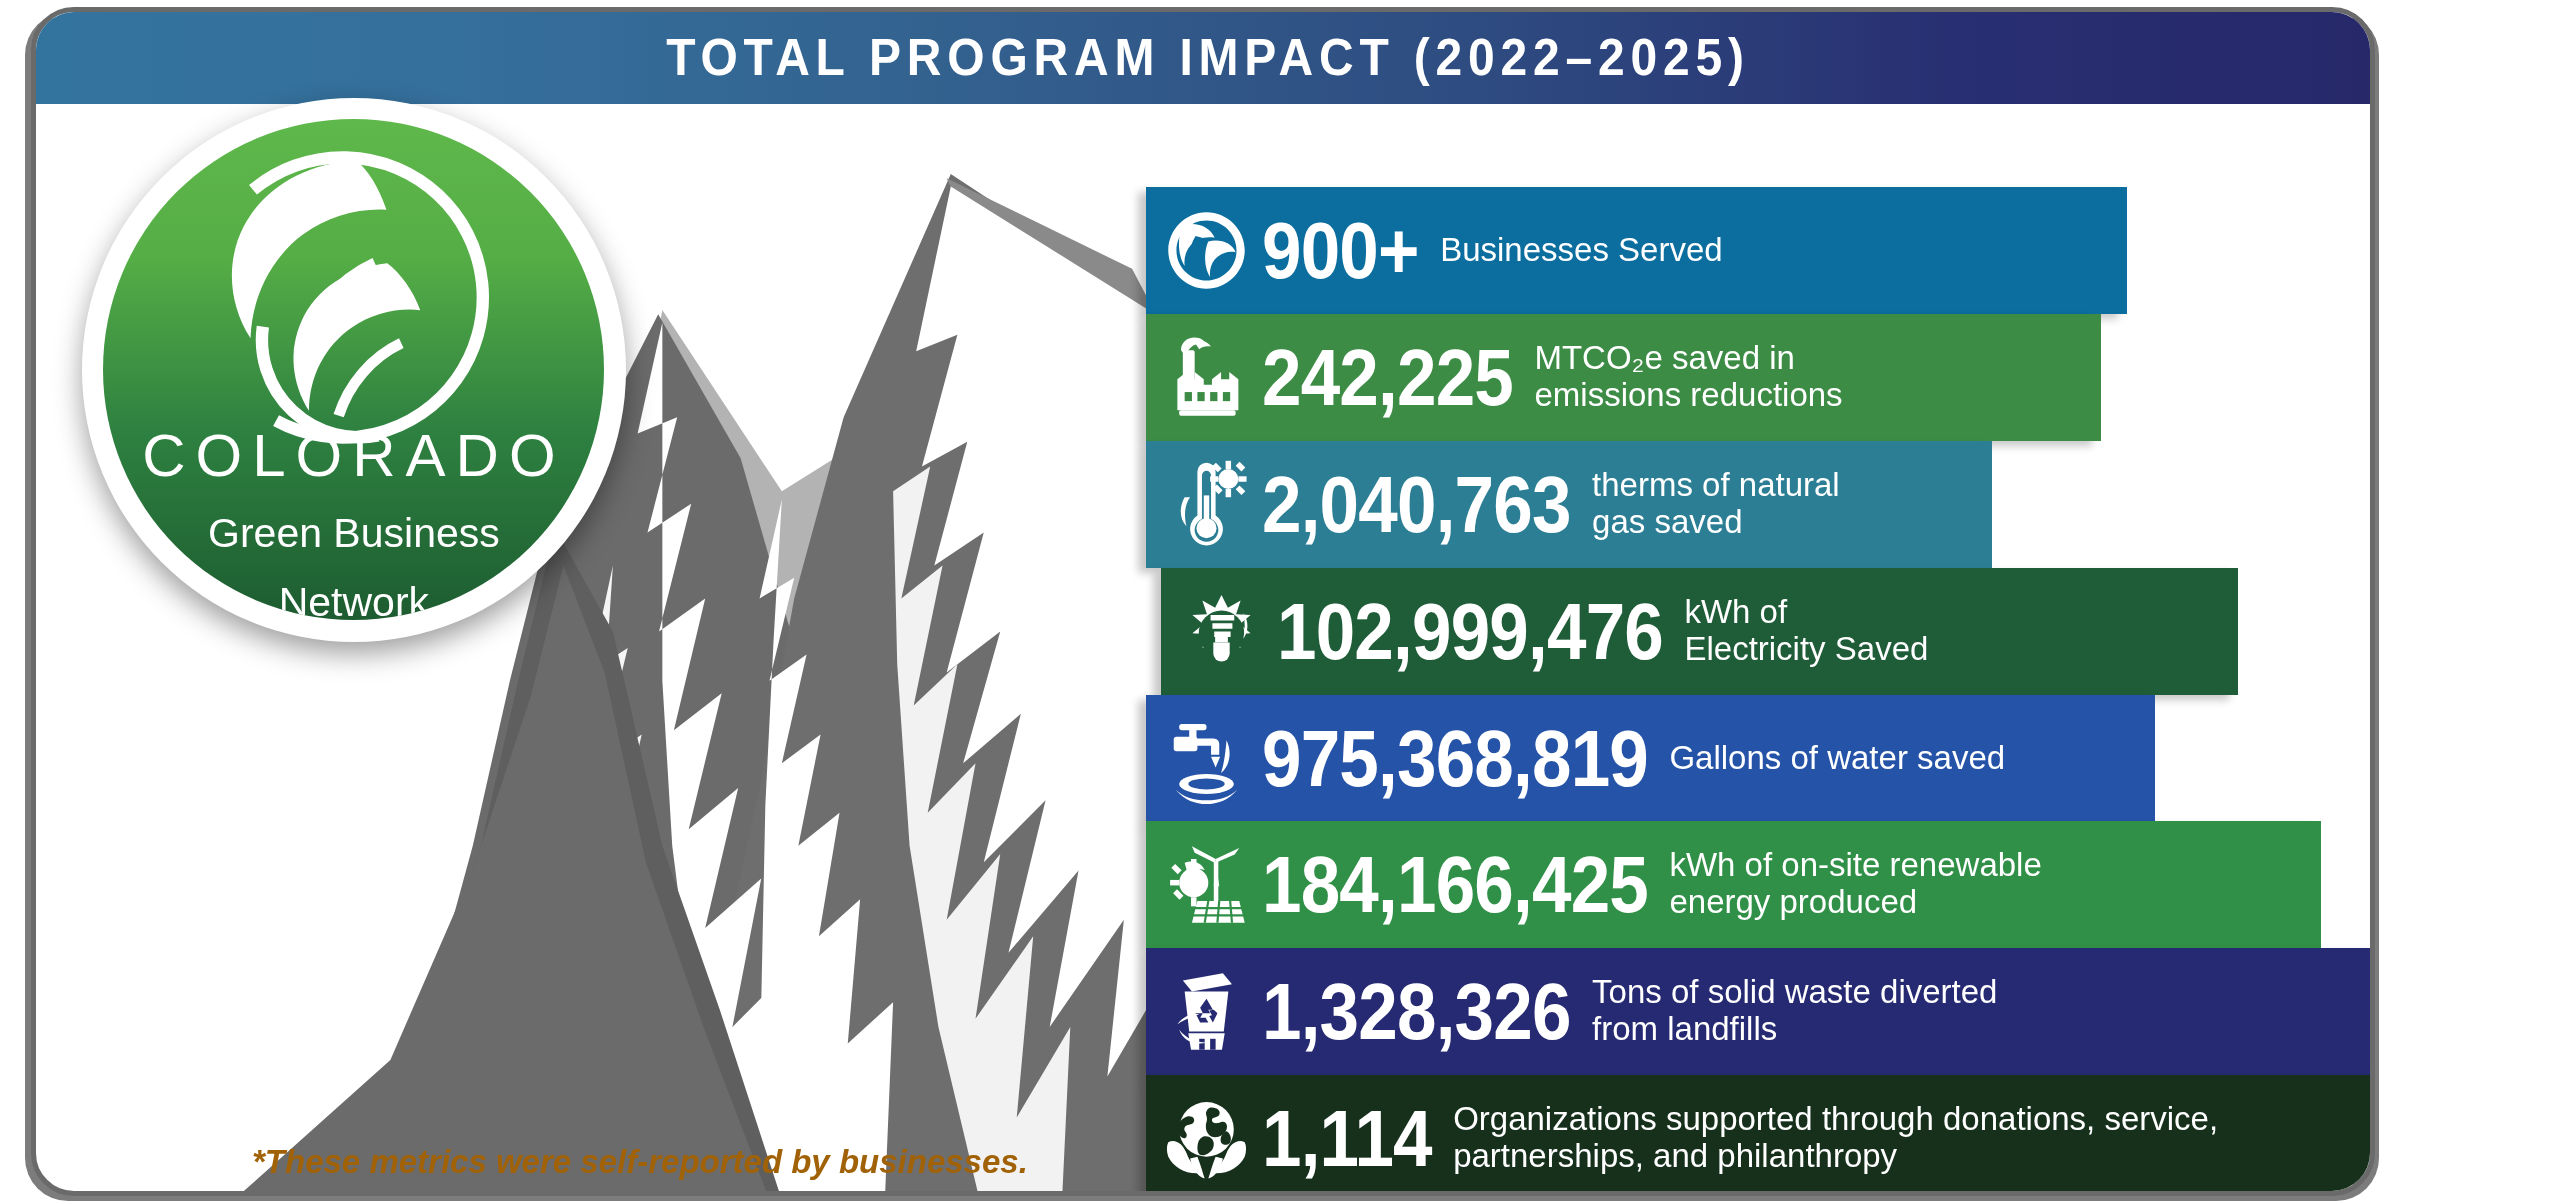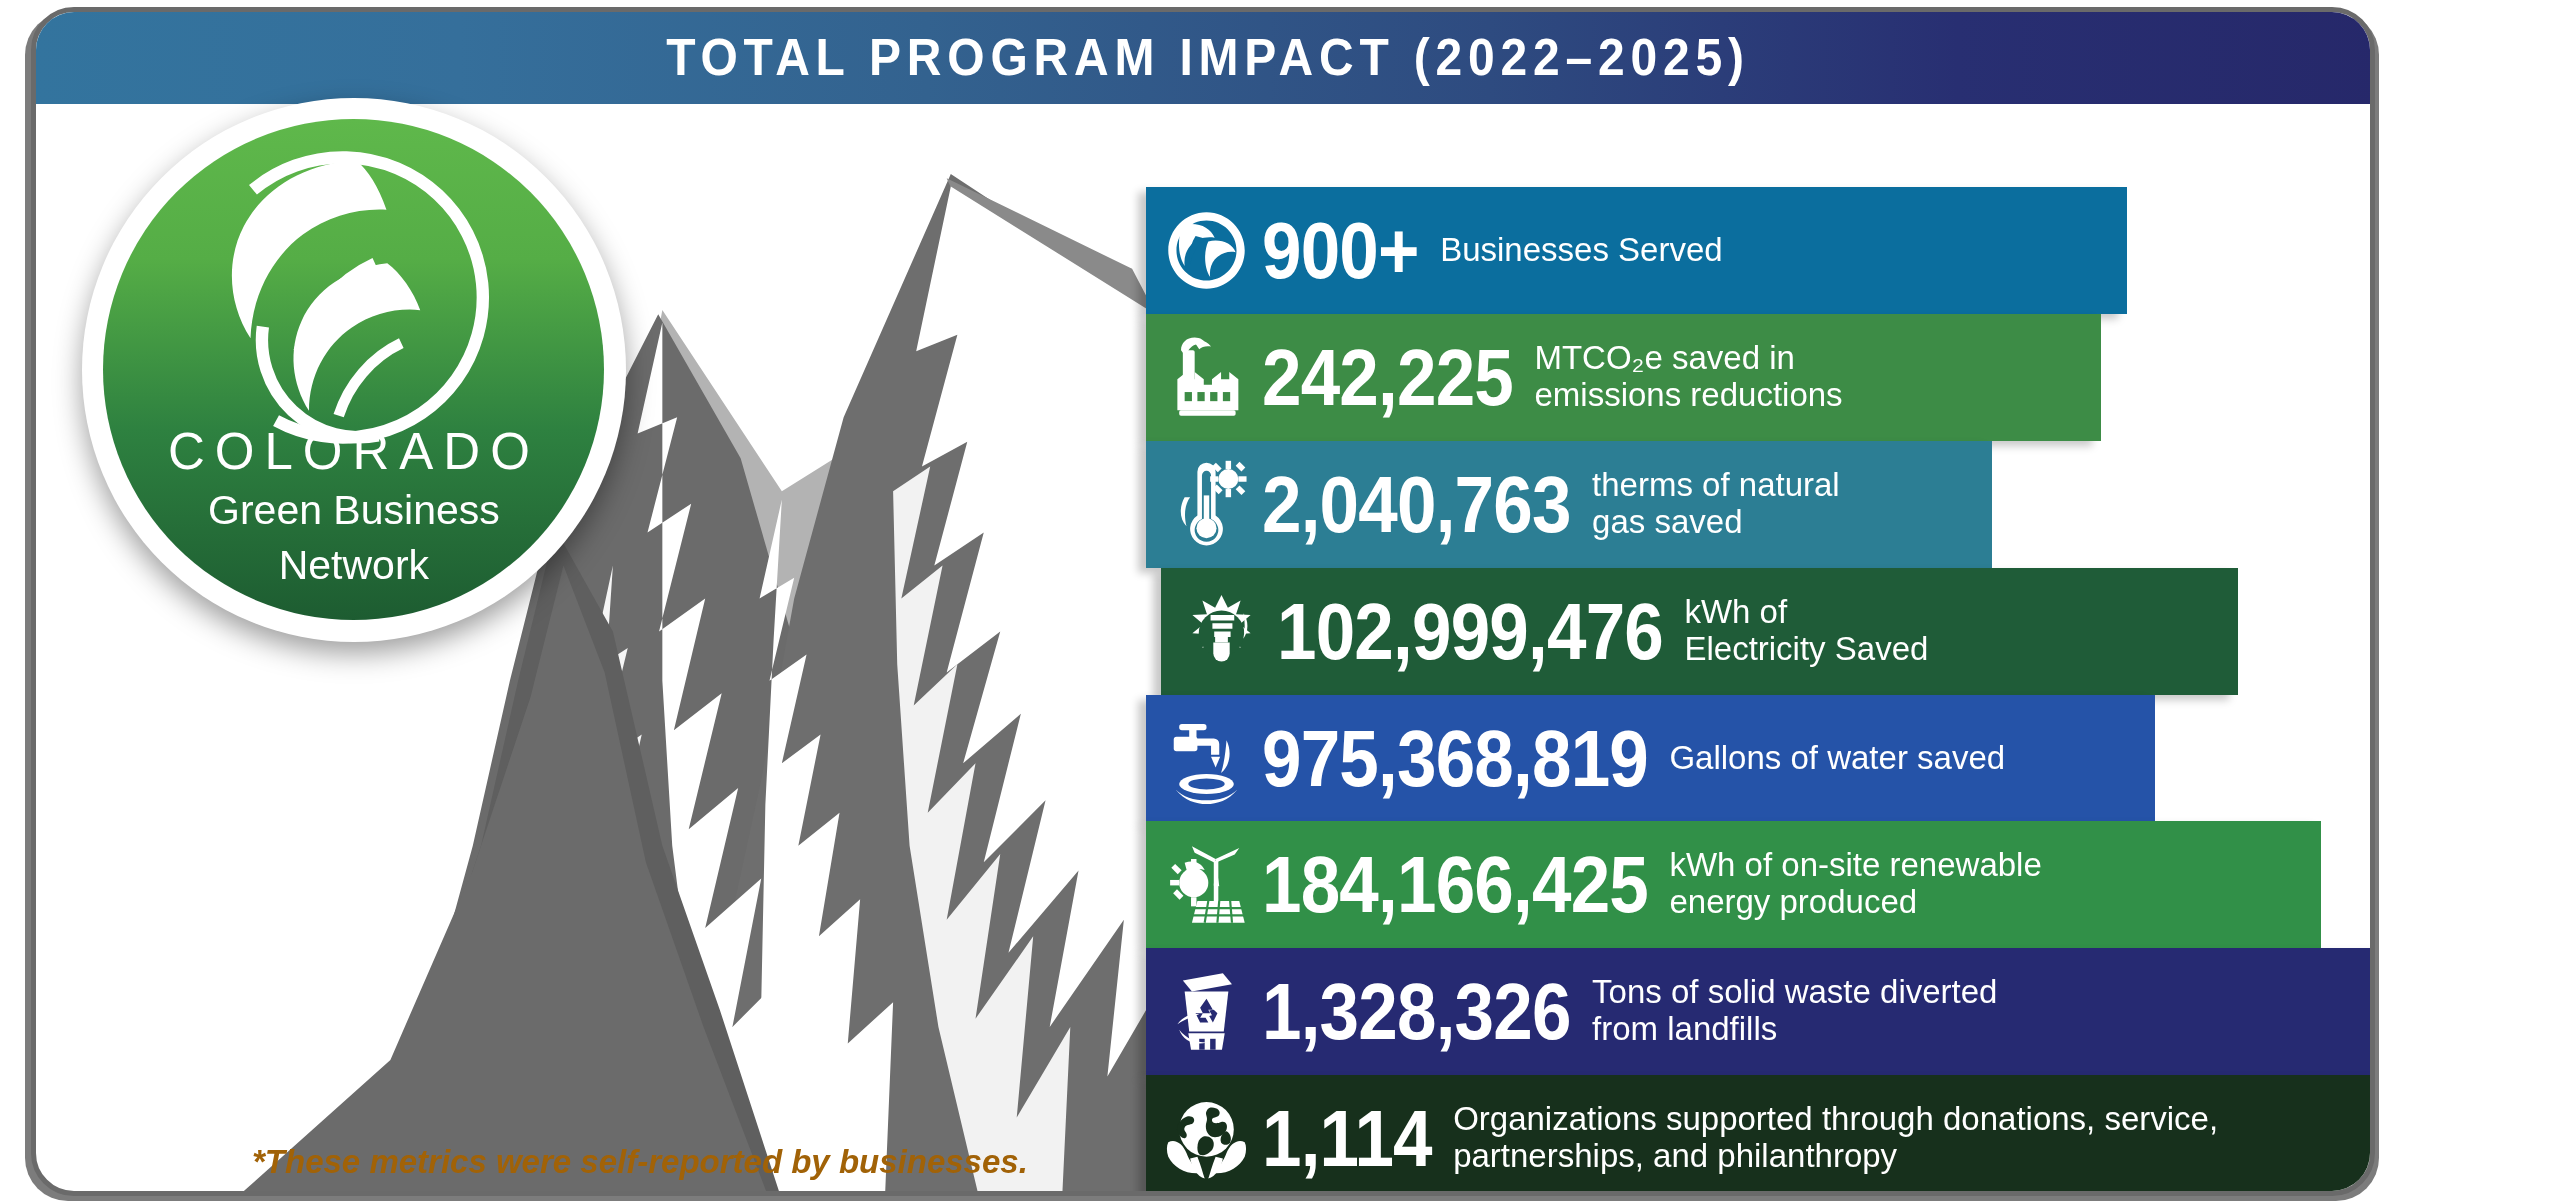--- a/index.html
+++ b/index.html
@@ -41,22 +41,22 @@
     position:absolute;inset:0;border-radius:50%;
     background:#ffffff;
     box-shadow:0 11.5px 28px rgba(0,0,0,.38);
   }
   .logo-disc{
     position:absolute;left:21.4px;top:21.4px;width:501px;height:501px;border-radius:50%;
     background:linear-gradient(180deg,#5fb84b 0%,#55ad46 28%,#2e8140 62%,#1d5c31 100%);
     overflow:hidden;
   }
   .logo-text-wrap{position:absolute;left:0;right:0;top:307px;text-align:center;color:#fff;}
-  .logo-colorado{font-size:51px;letter-spacing:10px;font-weight:500;line-height:1;}
-  .logo-sub{font-size:41px;line-height:1.02;margin-top:13px;font-weight:400;}
+  .logo-colorado{font-size:60px;letter-spacing:10px;font-weight:500;line-height:1;}
+  .logo-sub{font-size:41px;line-height:1.02;margin-top:27px;font-weight:400;}
 
   
   .footnote{
     position:absolute;left:216px;top:1131px;width:824px;
     color:#a16207;font-style:italic;font-size:33px;font-weight:700;
     white-space:nowrap;
   }
 
   
   .bars{position:absolute;left:0;top:0;width:2344px;height:1189px;}

